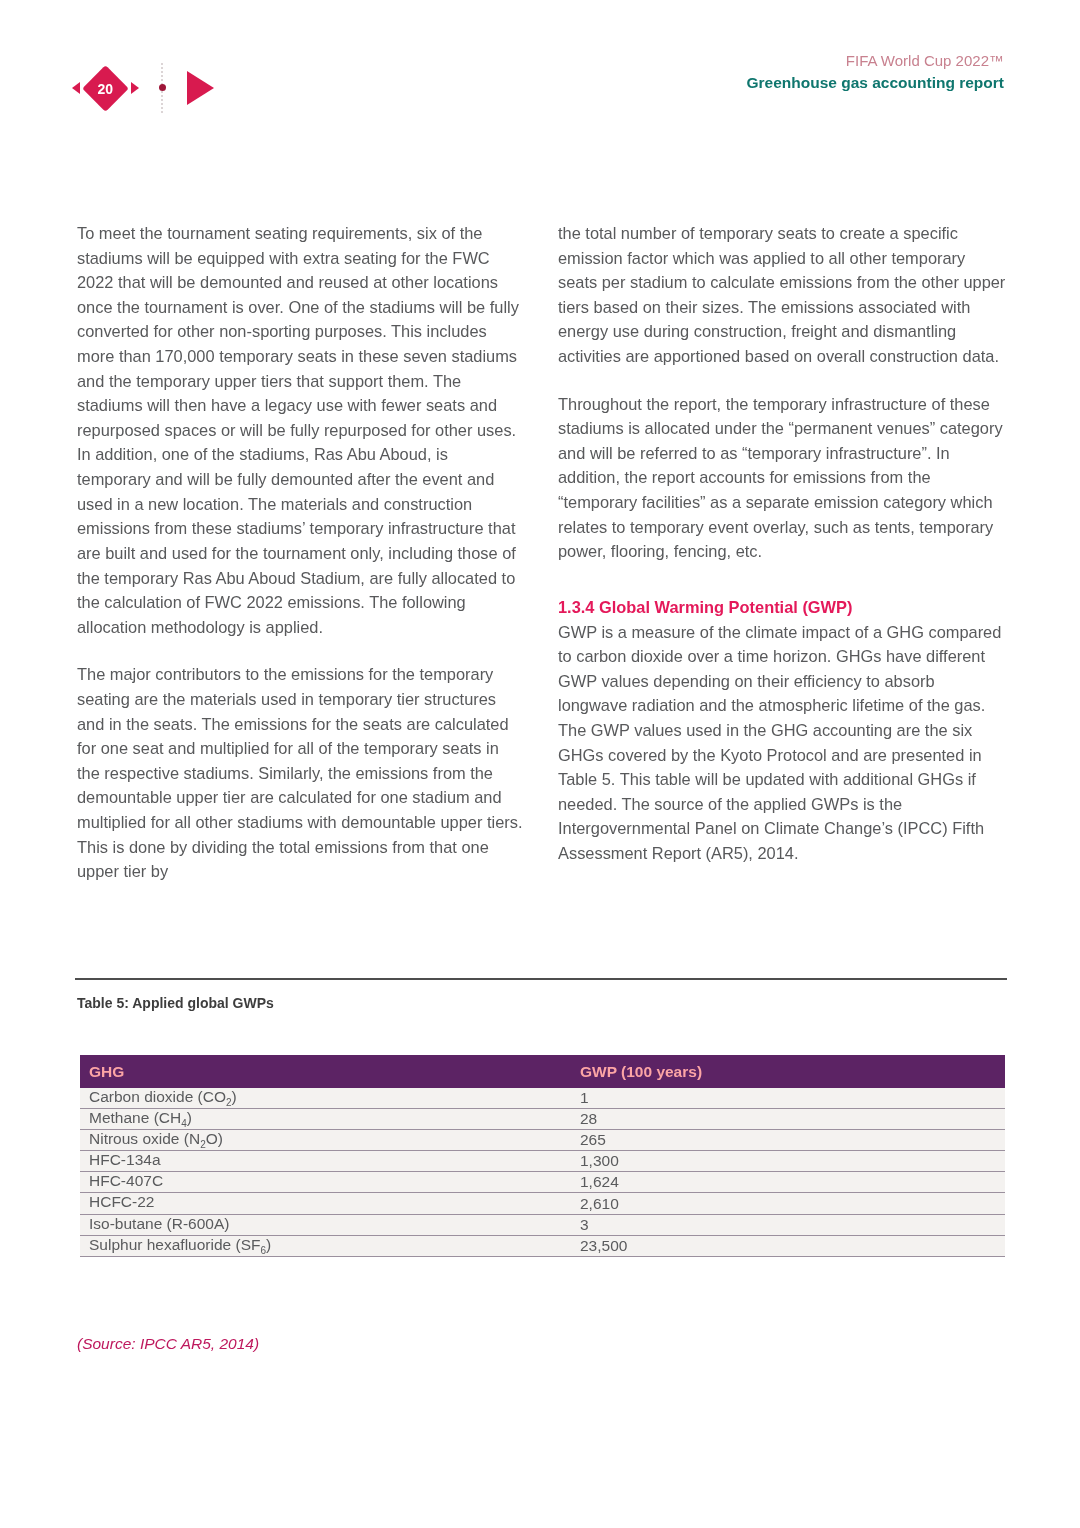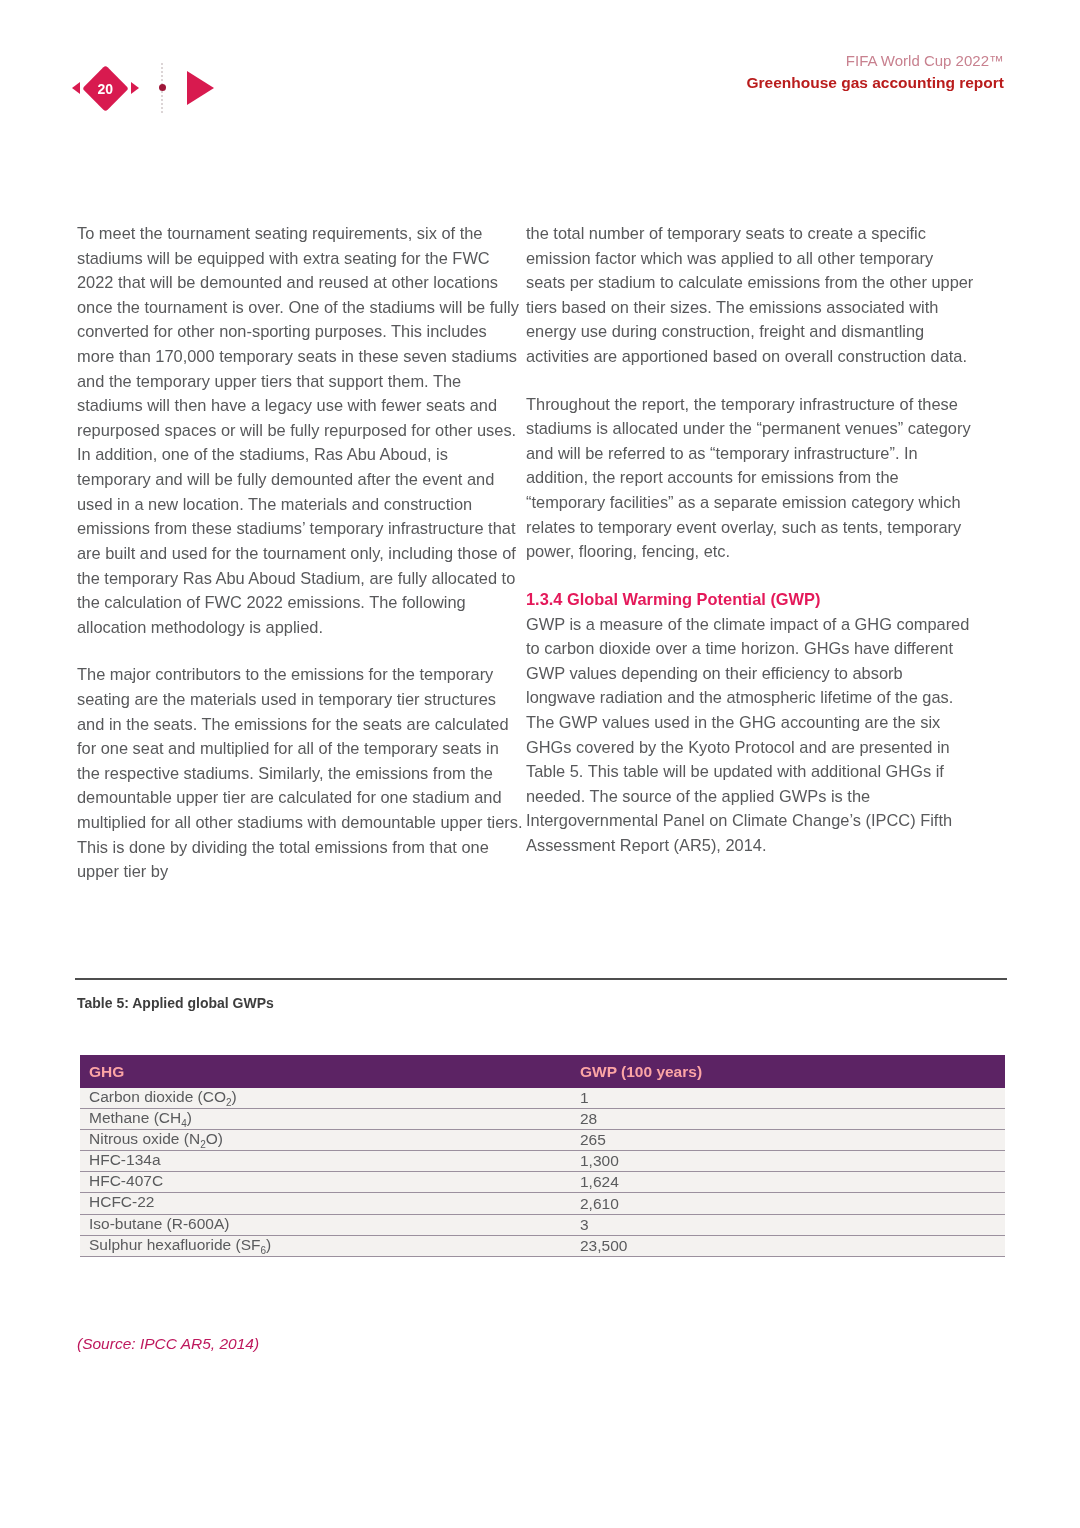--- a/index.html
+++ b/index.html
@@ -15,28 +15,28 @@
   .tri-left{width:0;height:0;border-top:6px solid transparent;border-bottom:6px solid transparent;border-right:8px solid #d81a4f;}
   .diamond{width:33px;height:33px;background:#d81a4f;transform:rotate(45deg);margin:0 9px;display:flex;align-items:center;justify-content:center;border-radius:3px;}
   .diamond span{transform:rotate(-45deg);color:#fff;font-weight:bold;font-size:14px;}
   .tri-right{width:0;height:0;border-top:6px solid transparent;border-bottom:6px solid transparent;border-left:8px solid #d81a4f;}
   .dot-divider{position:relative;margin-left:22px;height:50px;width:2px;border-left:2px dotted #dcd5d6;}
   .dot-divider .mid-dot{position:absolute;left:-4px;top:21px;width:7px;height:7px;border-radius:50%;background:#9e1638;}
   .play-tri{margin-left:22px;width:0;height:0;border-top:17px solid transparent;border-bottom:17px solid transparent;border-left:27px solid #d81a4f;}
 
   .brand{position:absolute;right:76px;top:52px;text-align:right;line-height:1.25;}
   .brand-line1{color:#c8818f;font-size:15px;}
-  .brand-line2{color:#b91c1c;font-weight:bold;font-size:15.5px;margin-top:2px;}
+  .brand-line2{color:#0f766e;font-weight:bold;font-size:15.5px;margin-top:2px;}
 
   
-  .columns{position:absolute;left:77px;top:221px;width:930px;display:flex;color:#58595b;font-size:16.4px;line-height:1.5;}
+  .columns{position:absolute;left:77px;top:221px;width:930px;display:flex;gap:32px;color:#58595b;font-size:16.4px;line-height:1.5;}
   .col{width:449px;}
   .col p{margin:0;}
   .col p + p{margin-top:23px;}
-  .section-heading{color:#e4195a;font-weight:bold;font-size:16.4px;margin-top:23px;}
+  .section-heading{color:#e4195a;font-weight:bold;font-size:16.4px;margin-top:31px;}
   .section-heading + p{margin-top:0;}
 
   
   .top-rule{position:absolute;left:75px;top:978px;width:932px;height:0;border-top:2px solid #4e4e4e;}
   .table-title{position:absolute;left:77px;top:995px;font-weight:bold;color:#3d3d3d;font-size:14px;text-align:right;}
   .gwp-table{position:absolute;left:80px;top:1055px;width:925px;border-collapse:collapse;font-size:15.5px;color:#5a5b5d;table-layout:fixed;}
   .gwp-table th{background:#5c2364;color:#fca5a5;font-weight:bold;text-align:left;height:33px;padding:0 0 0 9px;font-size:15.5px;}
   .gwp-table th:first-child{width:482px;}
   .gwp-table td{background:#f4f2f0;height:14px;padding:0 0 0 9px;border-bottom:1px solid #9b909e;}
   .gwp-table sub{font-size:10px;}

